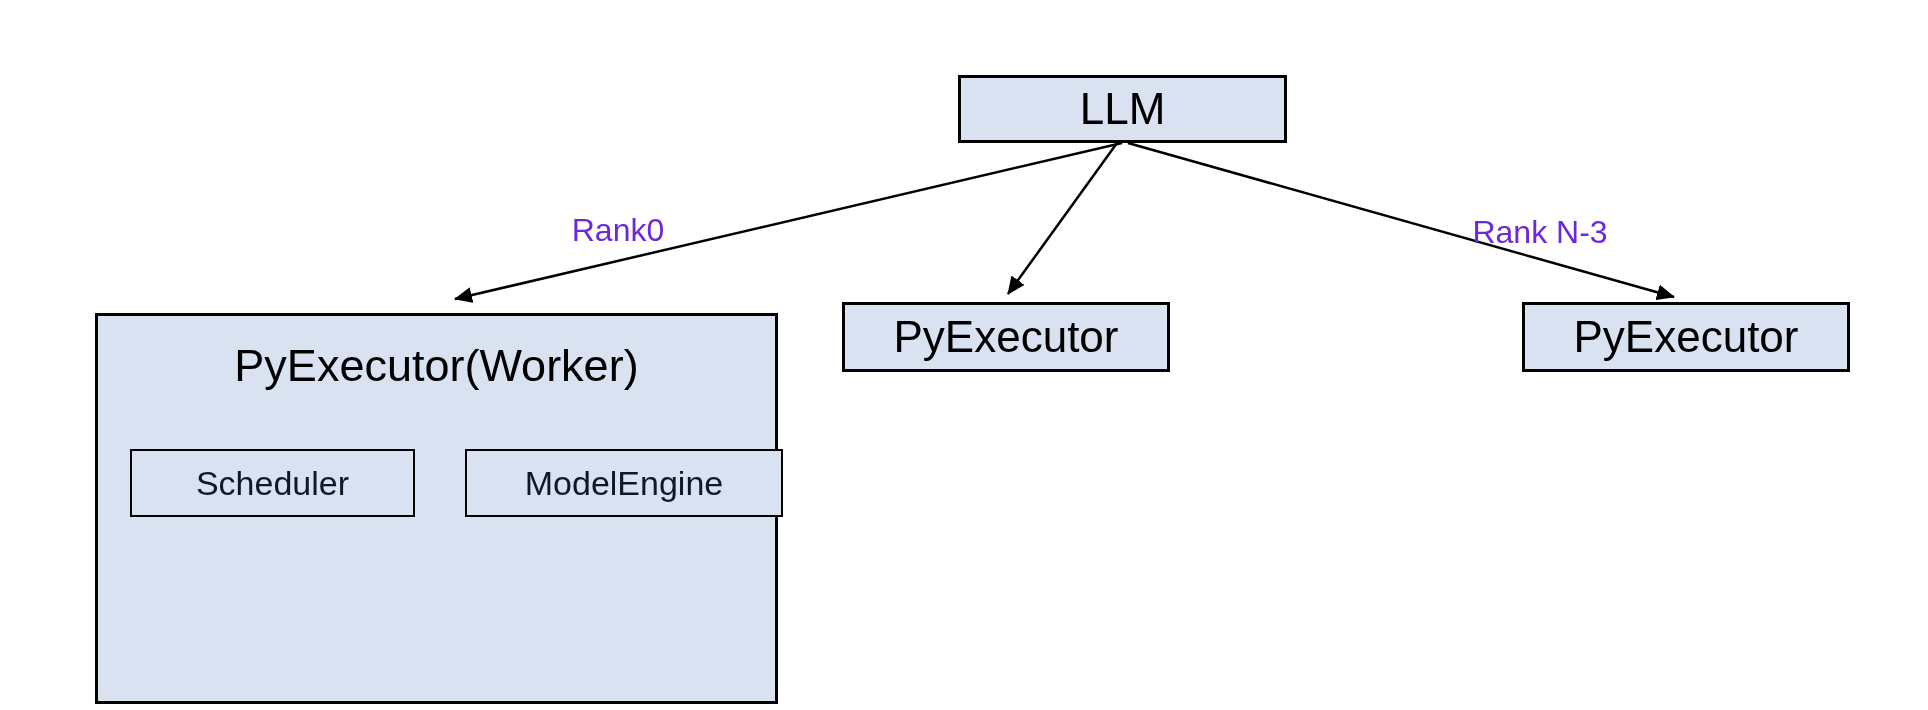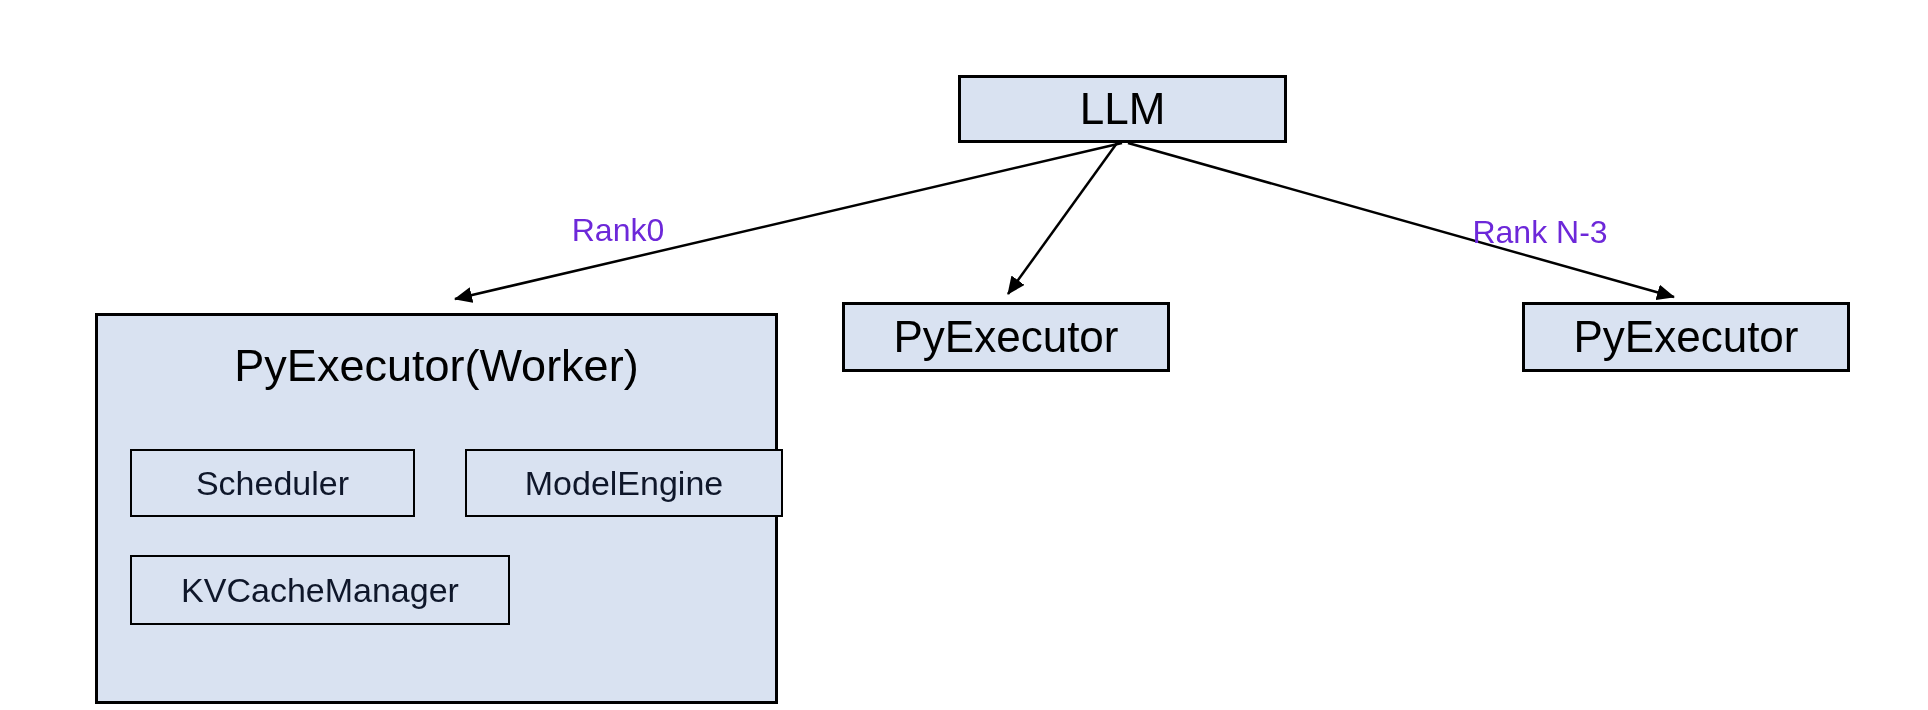--- a/index.html
+++ b/index.html
@@ -118,23 +118,20 @@
   <div class="edge-label label-rankn">Rank N-3</div>
 
   <div class="worker-box">
     <div class="worker-title">PyExecutor(Worker)</div>
     <div class="subnode sub-scheduler">
       <span>Scheduler</span>
     </div>
     <div class="subnode sub-modelengine">
       <span>ModelEngine</span>
     </div>
-    <div class="subnode sub-kvcache">
-      <span>KVCacheManager</span>
-    </div>
   </div>
 
   <div class="node pyexec-mid">
     <span>PyExecutor</span>
   </div>
 
   <div class="node pyexec-right">
     <span>PyExecutor</span>
   </div>
 

